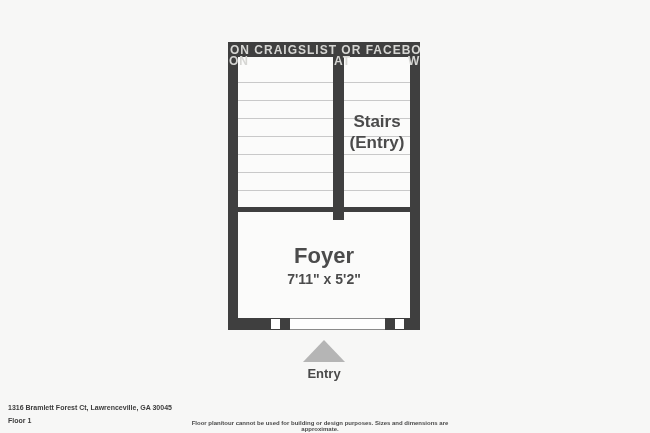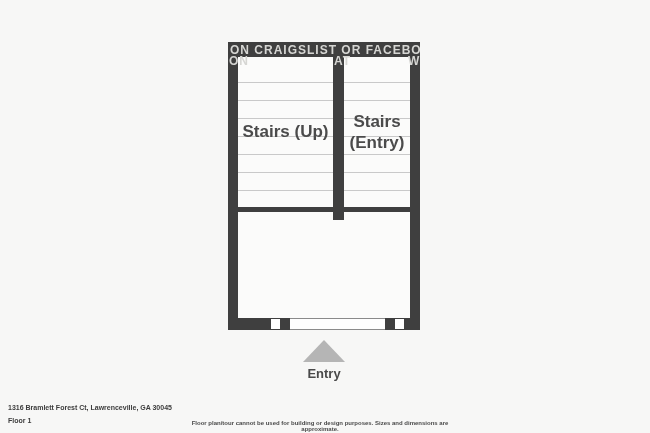--- a/index.html
+++ b/index.html
@@ -74,22 +74,25 @@
     <div class="tread tread-l" style="top:148px"></div>
 
     <div class="tread tread-r" style="top:40px"></div>
     <div class="tread tread-r" style="top:58px"></div>
     <div class="tread tread-r" style="top:76px"></div>
     <div class="tread tread-r" style="top:94px"></div>
     <div class="tread tread-r" style="top:112px"></div>
     <div class="tread tread-r" style="top:130px"></div>
     <div class="tread tread-r" style="top:148px"></div>
 
-    <div class="room-label label-stairs-up">Stairs (Up)</div>
     <div class="room-label label-stairs-down">Stairs (Entry)</div>
+    <div class="room-label label-foyer">
+      <div class="foyer-name">Foyer</div>
+      <div class="foyer-dims">7'11" x 5'2"</div>
+    </div>
 
     <div class="wall wall-top"></div>
     <div class="wall wall-left"></div>
     <div class="wall wall-right"></div>
     <div class="wall wall-divider"></div>
     <div class="wall wall-mid"></div>
 
     <div class="wall-bottom">
       <div class="wb-solid" style="width:42px"></div>
       <div class="wb-jamb" style="width:11px"></div>

